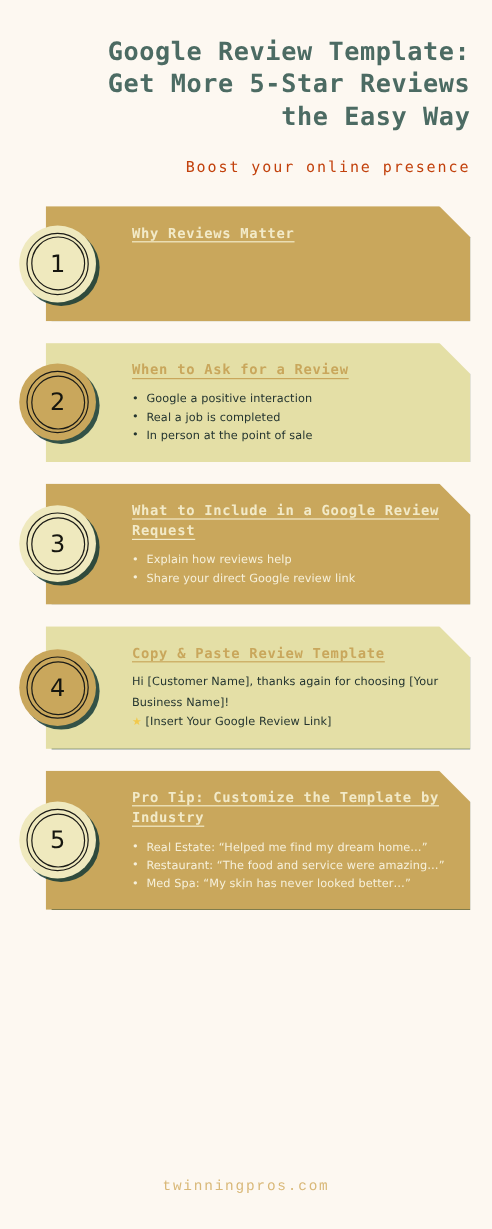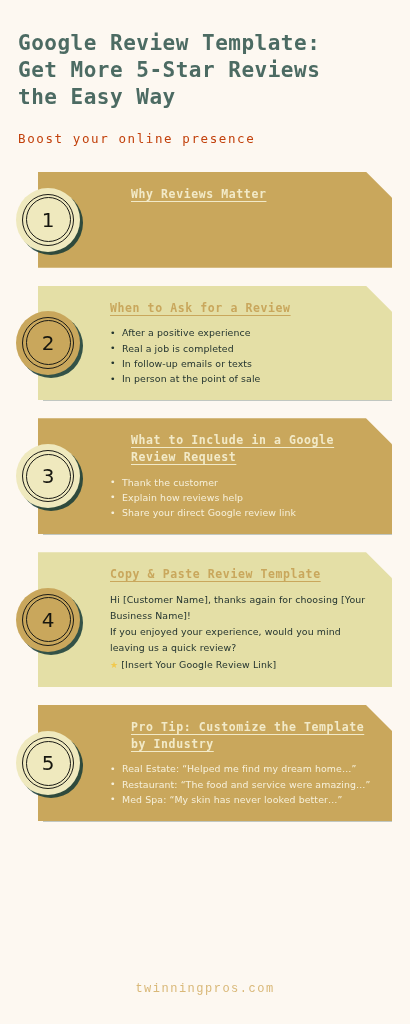--- a/index.html
+++ b/index.html
@@ -15,21 +15,21 @@
   #page {
     position: relative;
     width: 410px;
     height: 1024px;
     background: #FDF8F1;
   }
 
   
   .header {
     padding: 30px 18px 0 18px;
-    text-align: left;
+    text-align: right;
   }
   .title {
     font-family: "DejaVu Sans Mono", monospace;
     font-size: 21px;
     line-height: 1.28;
     font-weight: 700;
     letter-spacing: 0.5px;
     color: #4C6B63;
     white-space: pre-line;
   }
@@ -68,21 +68,21 @@
   .card-heading {
     font-family: "DejaVu Sans Mono", monospace;
     font-size: 11.5px;
     font-weight: 700;
     letter-spacing: 0.6px;
     line-height: 1.45;
     text-decoration: underline;
     text-underline-offset: 3px;
     margin-bottom: 9px;
   }
-  .card.gold  .card-heading { color: #F2EAC8; margin-left: 21px; }
+  .card.gold  .card-heading { color: #F2EAC8; }
   .card.khaki .card-heading { color: #C9A75C; }
 
   .card-list { list-style: none; }
   .card-list li {
     position: relative;
     padding-left: 12px;
     font-size: 9.4px;
     line-height: 1.62;
     letter-spacing: 0.1px;
   }
@@ -170,54 +170,51 @@
         <span class="ring-outer"></span>
         <span class="ring-inner"></span>
         <span class="badge-num">1</span>
       </div>
     </div>
 
     <div class="card-wrap">
       <div class="card khaki">
         <div class="card-heading">When to Ask for a Review</div>
         <ul class="card-list">
-          <li>After a positive experience</li>
+          <li>Google a positive interaction</li>
           <li>Real a job is completed</li>
-          <li>In follow-up emails or texts</li>
           <li>In person at the point of sale</li>
         </ul>
       </div>
       <div class="badge tan">
         <span class="ring-outer"></span>
         <span class="ring-inner"></span>
         <span class="badge-num">2</span>
       </div>
     </div>
 
     <div class="card-wrap">
       <div class="card gold">
         <div class="card-heading">What to Include in a Google Review Request</div>
         <ul class="card-list">
-          <li>Thank the customer</li>
           <li>Explain how reviews help</li>
           <li>Share your direct Google review link</li>
         </ul>
       </div>
       <div class="badge cream">
         <span class="ring-outer"></span>
         <span class="ring-inner"></span>
         <span class="badge-num">3</span>
       </div>
     </div>
 
     <div class="card-wrap">
       <div class="card khaki">
         <div class="card-heading">Copy &amp; Paste Review Template</div>
         <div class="card-para">Hi [Customer Name], thanks again for choosing [Your Business Name]!</div>
-        <div class="card-para">If you enjoyed your experience, would you mind leaving us a quick review?</div>
         <div class="card-para">
           <span class="star">★</span>
           <span>[Insert Your Google Review Link]</span>
         </div>
       </div>
       <div class="badge tan">
         <span class="ring-outer"></span>
         <span class="ring-inner"></span>
         <span class="badge-num">4</span>
       </div>

